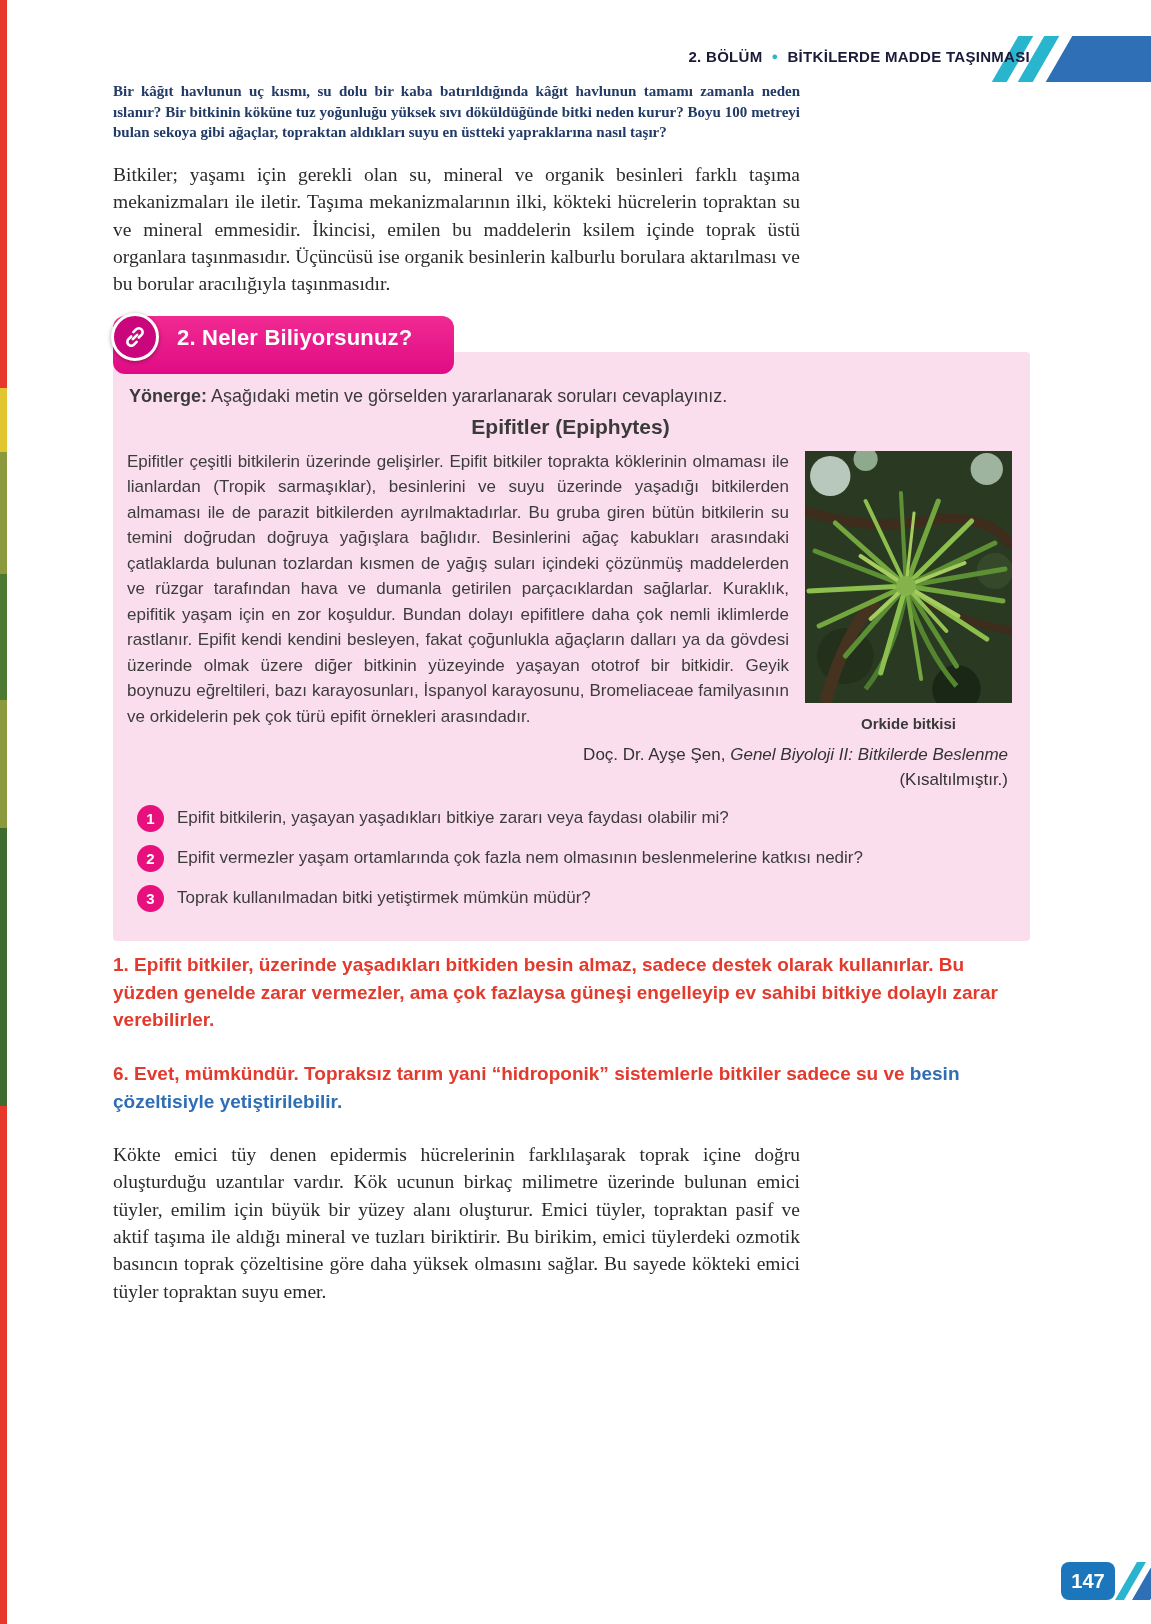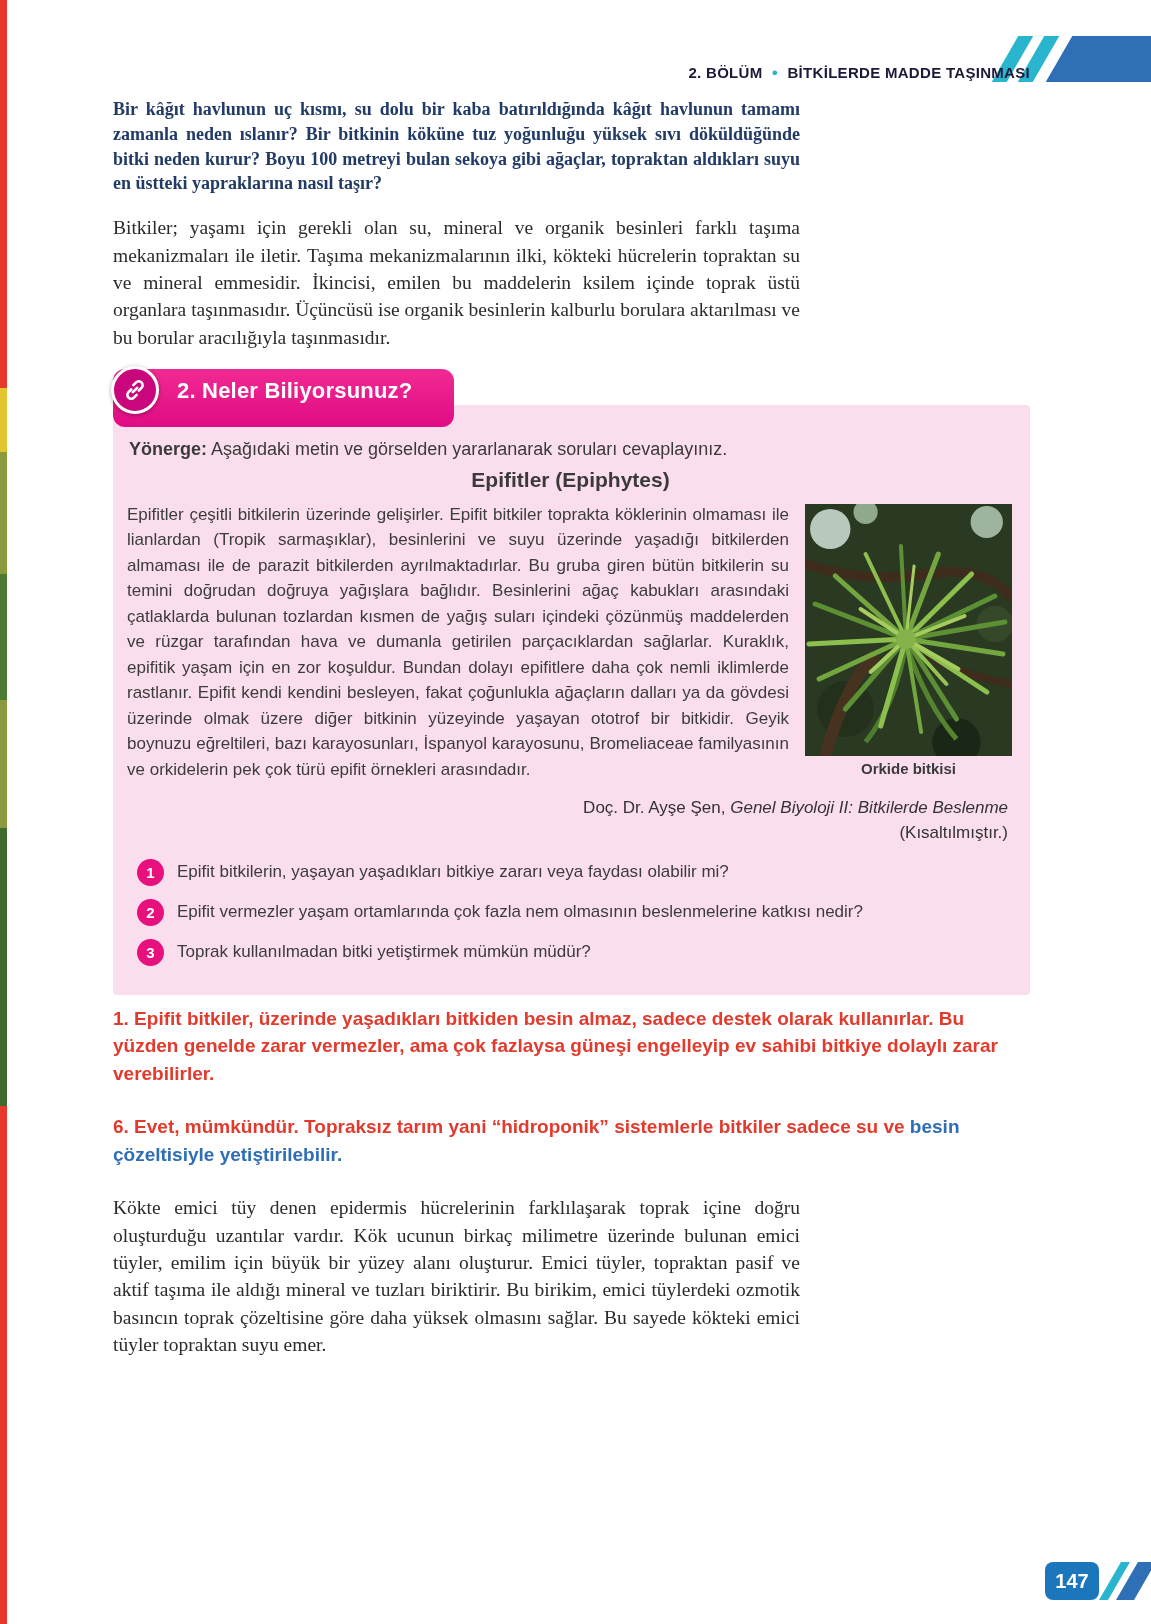--- a/index.html
+++ b/index.html
@@ -16,35 +16,35 @@
   .sg2 { top:388px; height:64px;  background:#e3c52f; }
   .sg3 { top:452px; height:122px; background:#8a9a3c; }
   .sg4 { top:574px; height:126px; background:#4c7a33; }
   .sg5 { top:700px; height:128px; background:#8a9a3c; }
   .sg6 { top:828px; height:278px; background:#3f6b2f; }
   .sg7 { top:1106px; height:518px; background:#e6392b; }
 
   .content { position:relative; margin-left:113px; width:917px; }
 
   
-  .page-header { padding-top:64px; text-align:right; font-size:15px; font-weight:bold; color:#1b1a38; letter-spacing:.3px; }
+  .page-header { padding-top:48px; text-align:right; font-size:15px; font-weight:bold; color:#1b1a38; letter-spacing:.3px; }
   .page-header .dot { color:#2ab5cf; font-size:11px; margin:0 9px; vertical-align:2px; }
 
   .corner { position:absolute; top:36px; right:0; width:150px; height:46px; }
   .corner .sl { position:absolute; top:0; height:46px; transform:skewX(-30deg); }
   .corner .c1 { left:4px;  width:15px; background:#2ab5cf; }
   .corner .c2 { left:30px; width:15px; background:#2ab5cf; }
   .corner .b1 { left:58px; width:120px; background:#2e6fb6; }
 
   
   .section-title { margin-top:34px; font-size:26px; font-weight:bold; color:#1b76bc; letter-spacing:.2px; }
   .lead {
     margin-top:16px; width:687px; text-align:justify;
     font-family:"Liberation Serif", serif; font-weight:bold;
-    font-size:18px; line-height:1.38; color:#213a66;
+    font-size:15px; line-height:1.38; color:#213a66;
   }
   .body-par {
     margin-top:18px; width:687px; text-align:justify;
     font-family:"Liberation Serif", serif;
     font-size:19.5px; line-height:1.4; color:#2b2b2b;
   }
 
   
   .activity { margin-top:18px; position:relative; }
   .activity-pill {
@@ -65,21 +65,21 @@
     background:#fbdeee; border-radius:4px;
     padding:30px 16px 16px 14px;
   }
   .directive { font-size:18px; color:#3a3a3a; margin:4px 0 6px 2px; }
   .directive strong { font-weight:bold; }
   .reading-title { text-align:center; font-size:21px; font-weight:bold; color:#3a3a3a; margin:8px 0 10px; }
 
   figure.photo { float:right; width:207px; margin:2px 2px 4px 16px; }
   .photo-img { width:207px; height:252px; overflow:hidden; }
   .photo-img svg { display:block; width:100%; height:100%; }
-  figcaption { text-align:center; font-weight:bold; font-size:15px; color:#3a3a3a; margin-top:4px; }
+  figcaption { text-align:center; font-weight:bold; font-size:15px; color:#3a3a3a; margin-top:12px; }
   .reading-body { font-size:17px; line-height:1.5; color:#3c3c3c; text-align:justify; }
 
   .source { clear:both; text-align:right; font-size:17px; color:#333333; margin:14px 6px 4px 0; line-height:1.45; }
   .source i { font-style:italic; }
 
   .questions { margin-top:12px; }
   .q-row { display:flex; align-items:flex-start; gap:13px; margin:13px 0 13px 10px; }
   .q-num {
     flex:0 0 27px; width:27px; height:27px; border-radius:50%;
     background:#e8107d; color:#fff; font-weight:bold; font-size:15px;
@@ -89,21 +89,21 @@
 
   
   .answers { margin-top:10px; width:917px; }
   .ans { font-size:19px; font-weight:bold; line-height:1.45; margin-bottom:26px; }
   .red  { color:#e23a2c; }
   .blueans { color:#2f6eb5; }
 
   .closing { margin-top:16px; }
 
   
-  .pagenum-wrap { position:absolute; right:16px; bottom:22px; width:110px; height:40px; }
+  .pagenum-wrap { position:absolute; right:0; bottom:22px; width:110px; height:40px; }
   .pagenum {
     position:absolute; right:36px; top:0; width:54px; height:38px;
     background:#1b76bc; border-radius:8px; color:#fff; font-size:20px; font-weight:bold;
     display:flex; align-items:center; justify-content:center;
   }
   .pn-slash { position:absolute; top:0; height:38px; transform:skewX(-30deg); }
   .pn-s1 { right:16px; width:9px;  background:#2ab5cf; }
   .pn-s2 { right:-10px; width:18px; background:#2e6fb6; }
 </style>
 </head>

